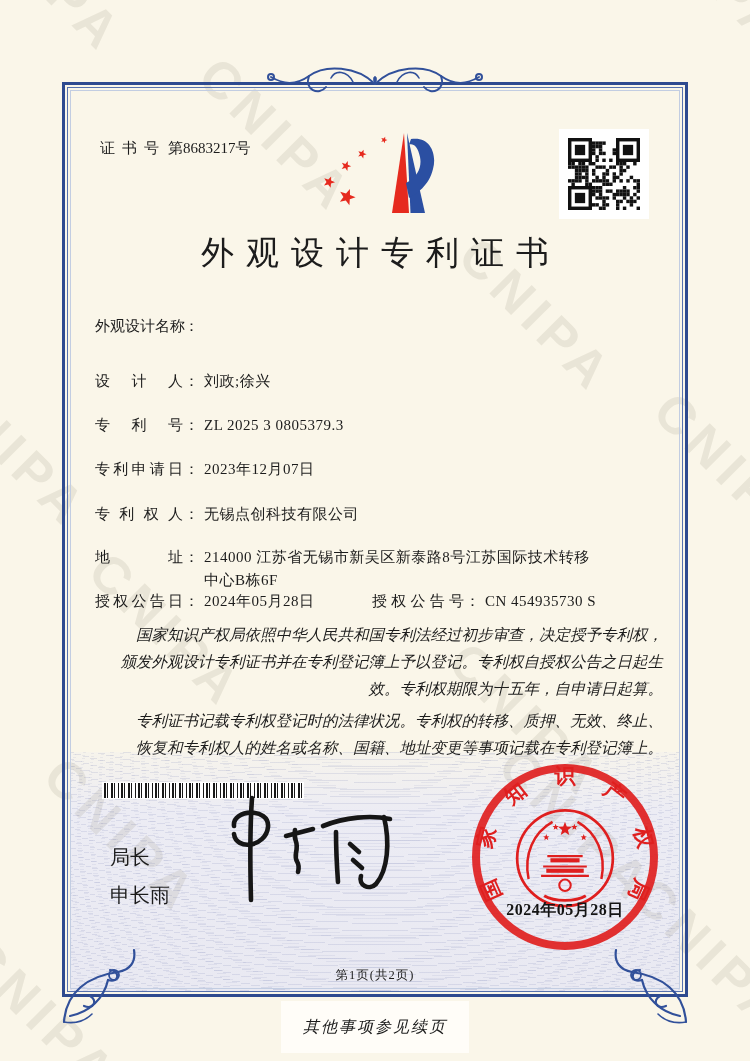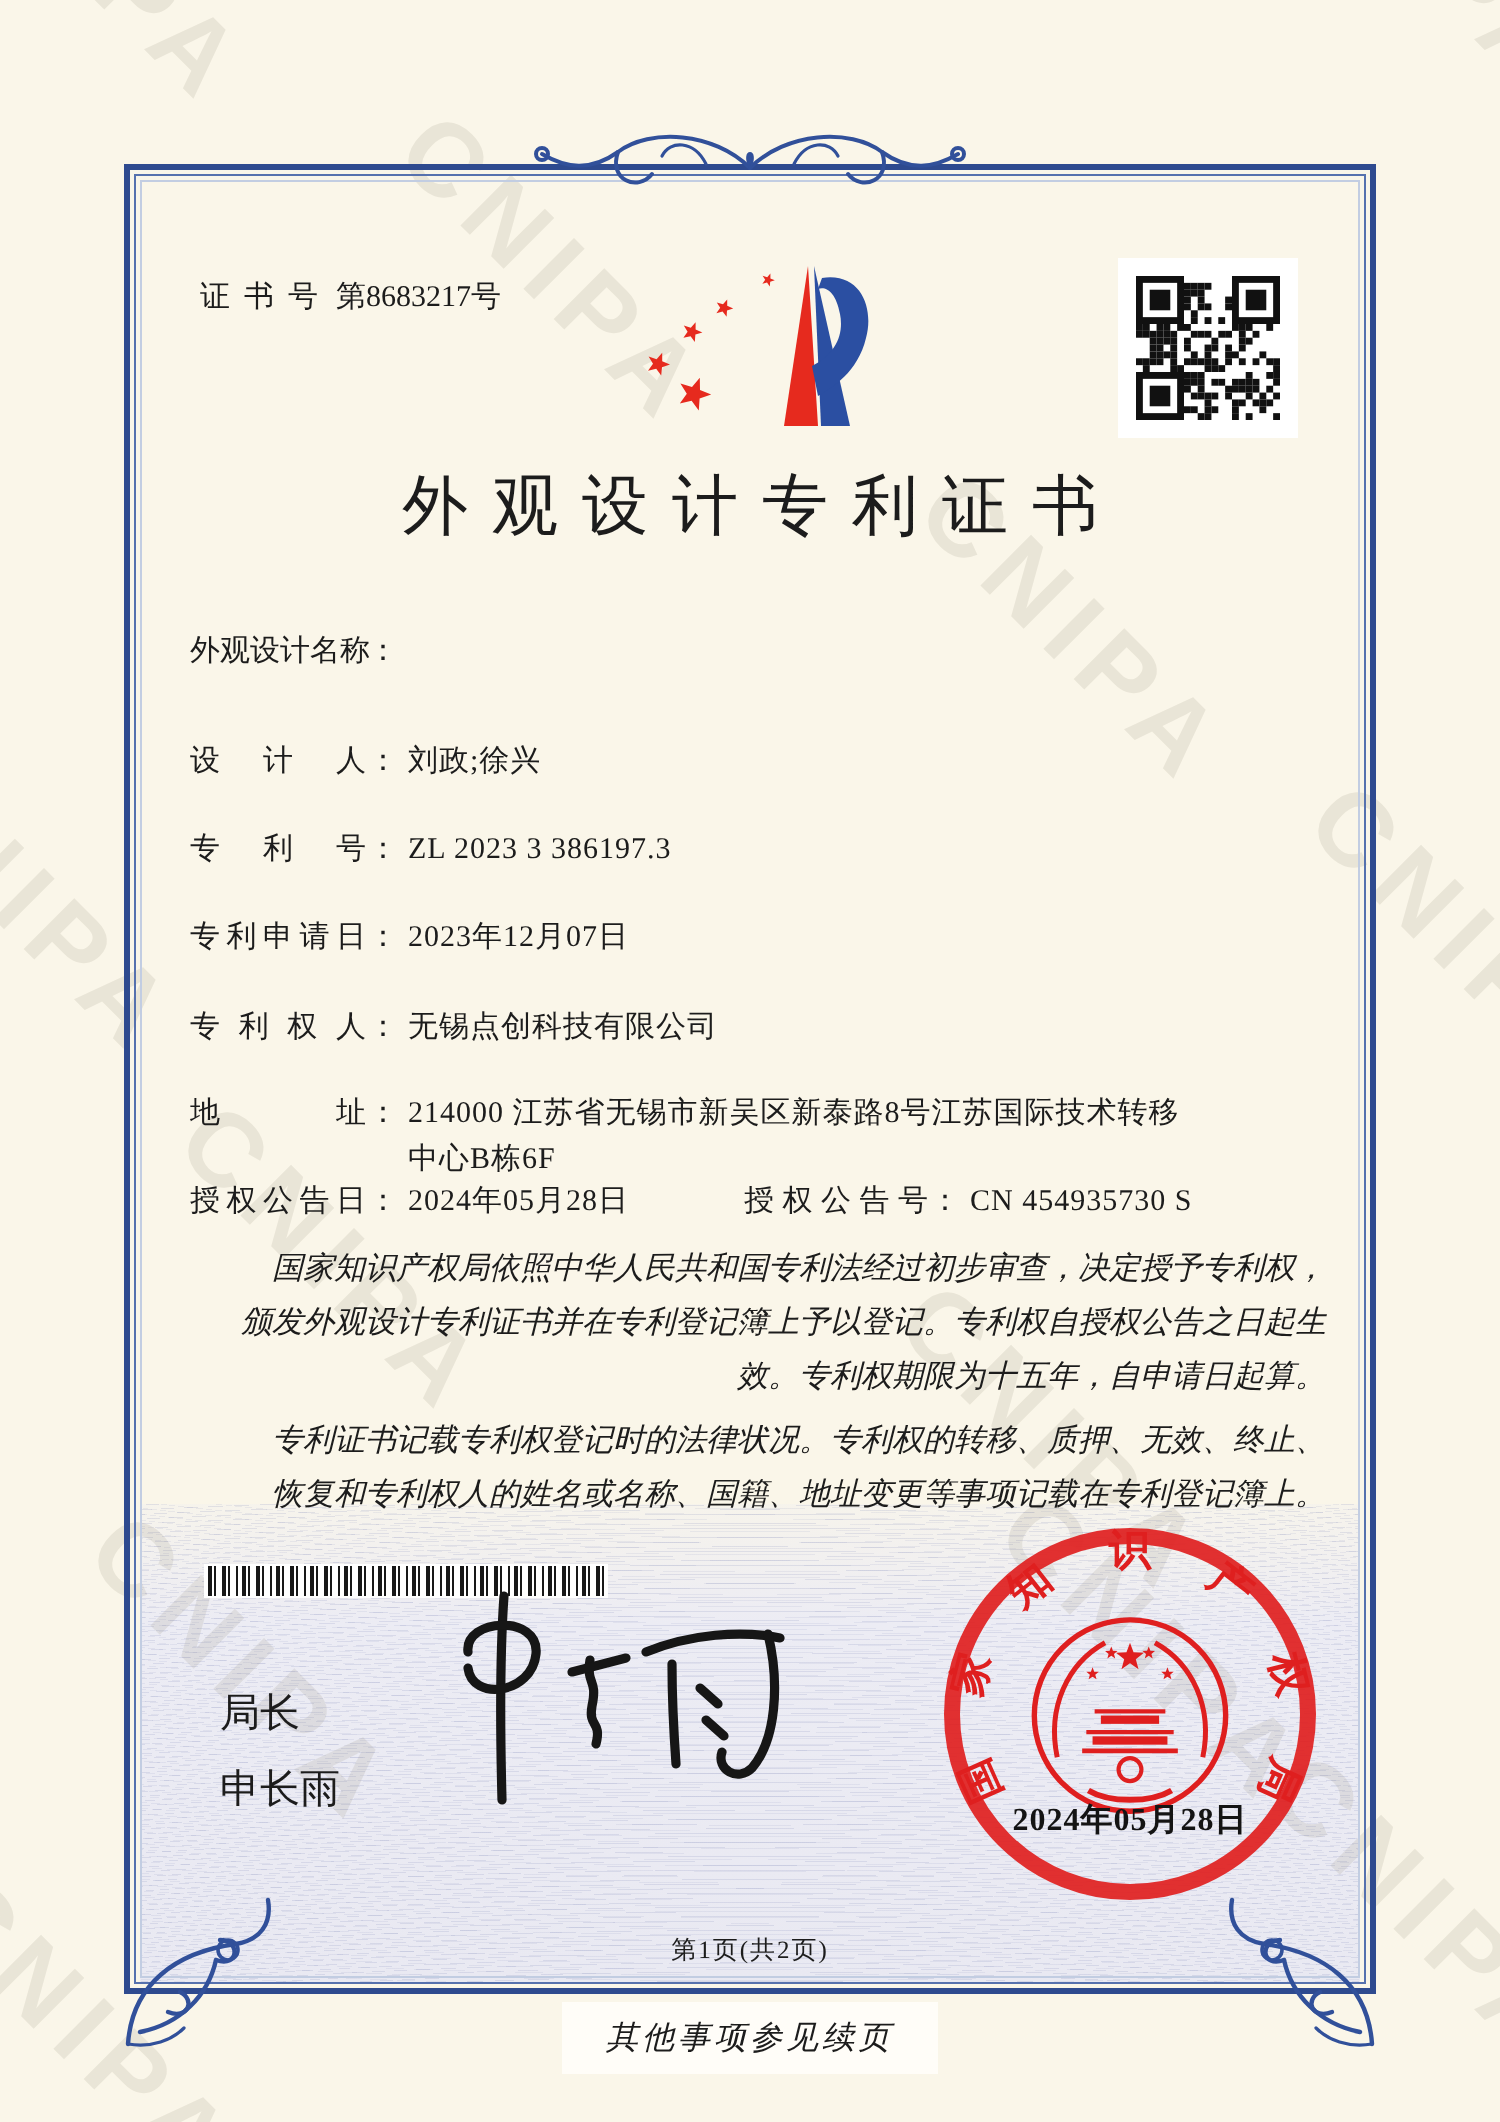--- a/index.html
+++ b/index.html
@@ -51,21 +51,21 @@
   .sig{position:absolute;left:222px;top:790px;z-index:4;}
   .seal{position:absolute;left:472px;top:764px;width:186px;height:186px;z-index:4;}
   .seal-ring{position:absolute;inset:0;border:8px solid rgba(223,31,31,0.92);border-radius:50%;box-sizing:border-box;}
   .seal-arc{position:absolute;left:50%;top:50%;width:0;height:0;}
   .seal-ch{position:absolute;left:-12px;top:-14px;width:24px;height:28px;text-align:center;
            font:bold 21px/1.2 "Liberation Sans","DejaVu Sans",sans-serif;color:#df1f1f;transform-origin:12px 80px;}
   .emblem{position:absolute;left:50%;top:50%;transform:translate(-50%,-47%);}
   .seal-date{position:absolute;left:-12px;right:-12px;top:136px;text-align:center;font-weight:bold;
              font-size:16px;color:#141414;letter-spacing:0.5px;z-index:6;}
   .page-num{position:absolute;left:0;right:0;top:967px;text-align:center;font-size:12.5px;letter-spacing:1px;z-index:4;}
-  .note-strip{position:absolute;left:281px;top:1001px;width:188px;height:36px;background:#fffdf8;z-index:4;
+  .note-strip{position:absolute;left:281px;top:1001px;width:188px;height:52px;background:#fffdf8;z-index:4;
               display:flex;align-items:center;justify-content:center;font-size:16px;font-style:italic;letter-spacing:2px;}
 </style>
 </head>
 <body>
 
 <div class="page">
 
   <div style="position:absolute;inset:0;z-index:2;pointer-events:none;">
       <div class="wm" style="left: -50px; top: -55px;">CNIPA</div>
       <div class="wm" style="left: 615px; top: -60px;">CNIPA</div>
@@ -313,21 +313,21 @@
       <span class="colon">：</span>
     <span class="fval">刘政;徐兴</span>
   </div>
   <div class="f-row" style="top:414px;">
     <span class="jlabel">
         <span>专</span>
         <span>利</span>
         <span>号</span>
       </span>
       <span class="colon">：</span>
-    <span class="fval">ZL 2023 3 386197.3</span>
+    <span class="fval">ZL 2025 3 0805379.3</span>
   </div>
   <div class="f-row" style="top:458px;">
     <span class="jlabel">
         <span>专</span>
         <span>利</span>
         <span>申</span>
         <span>请</span>
         <span>日</span>
       </span>
       <span class="colon">：</span>

